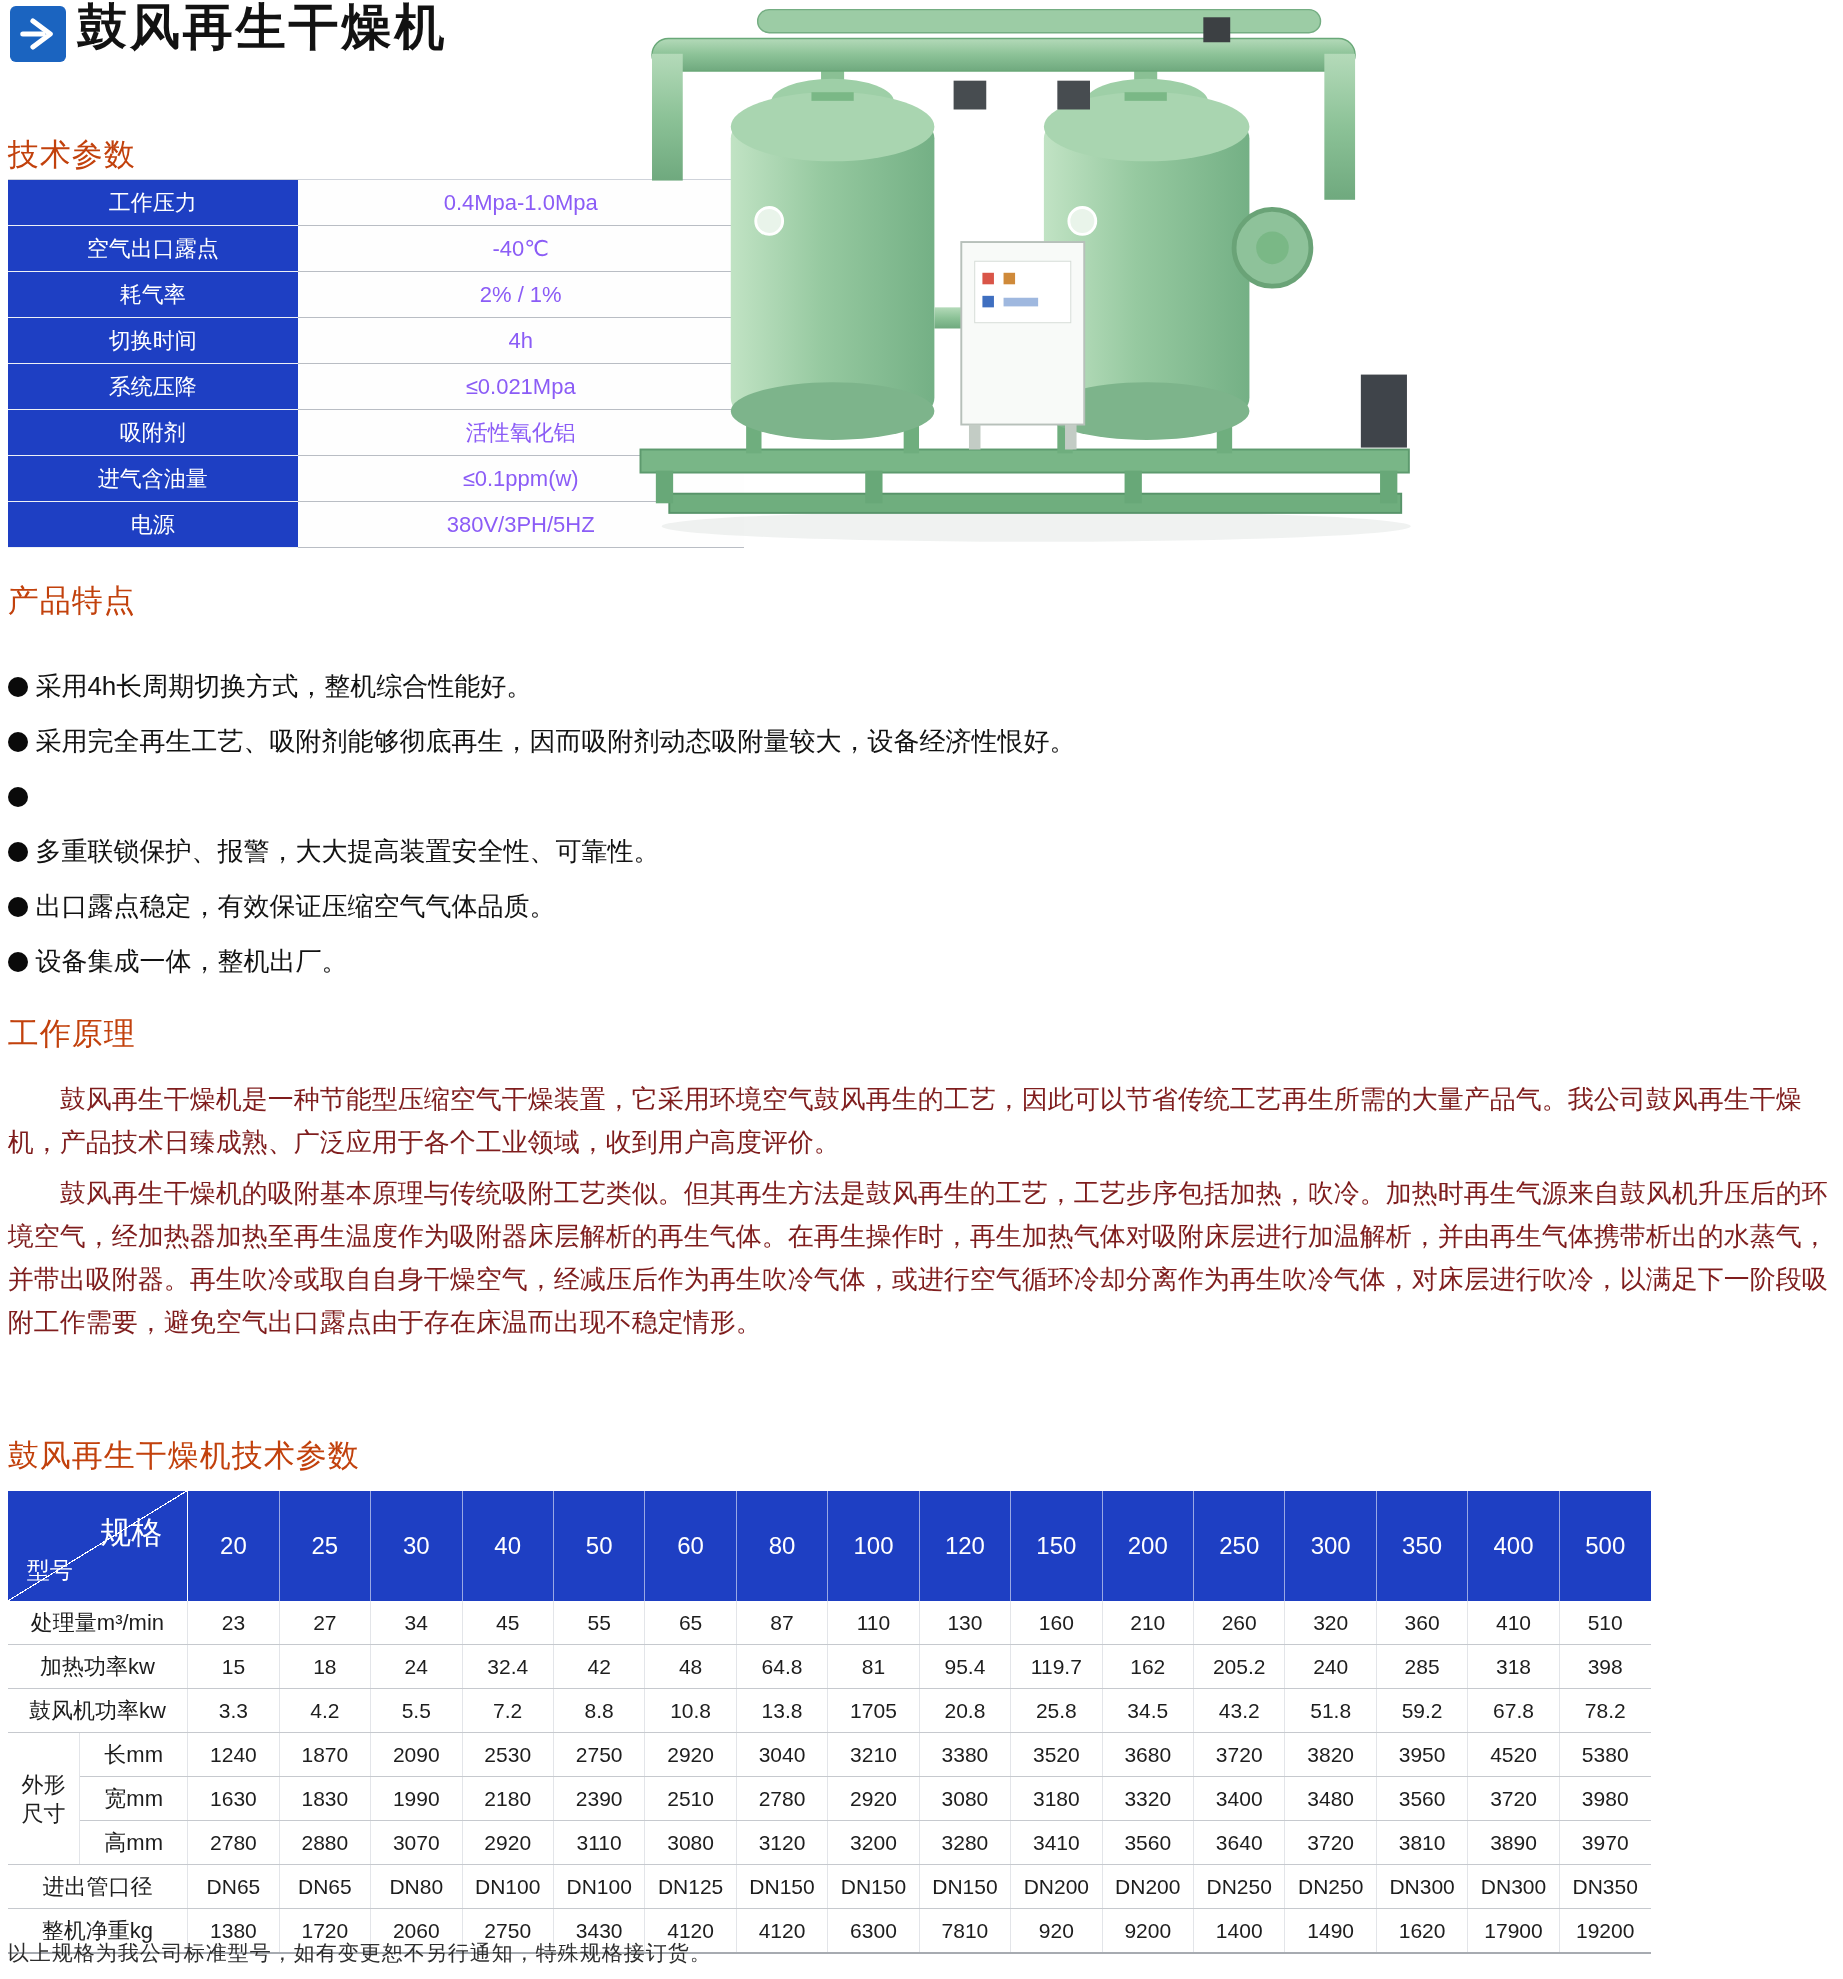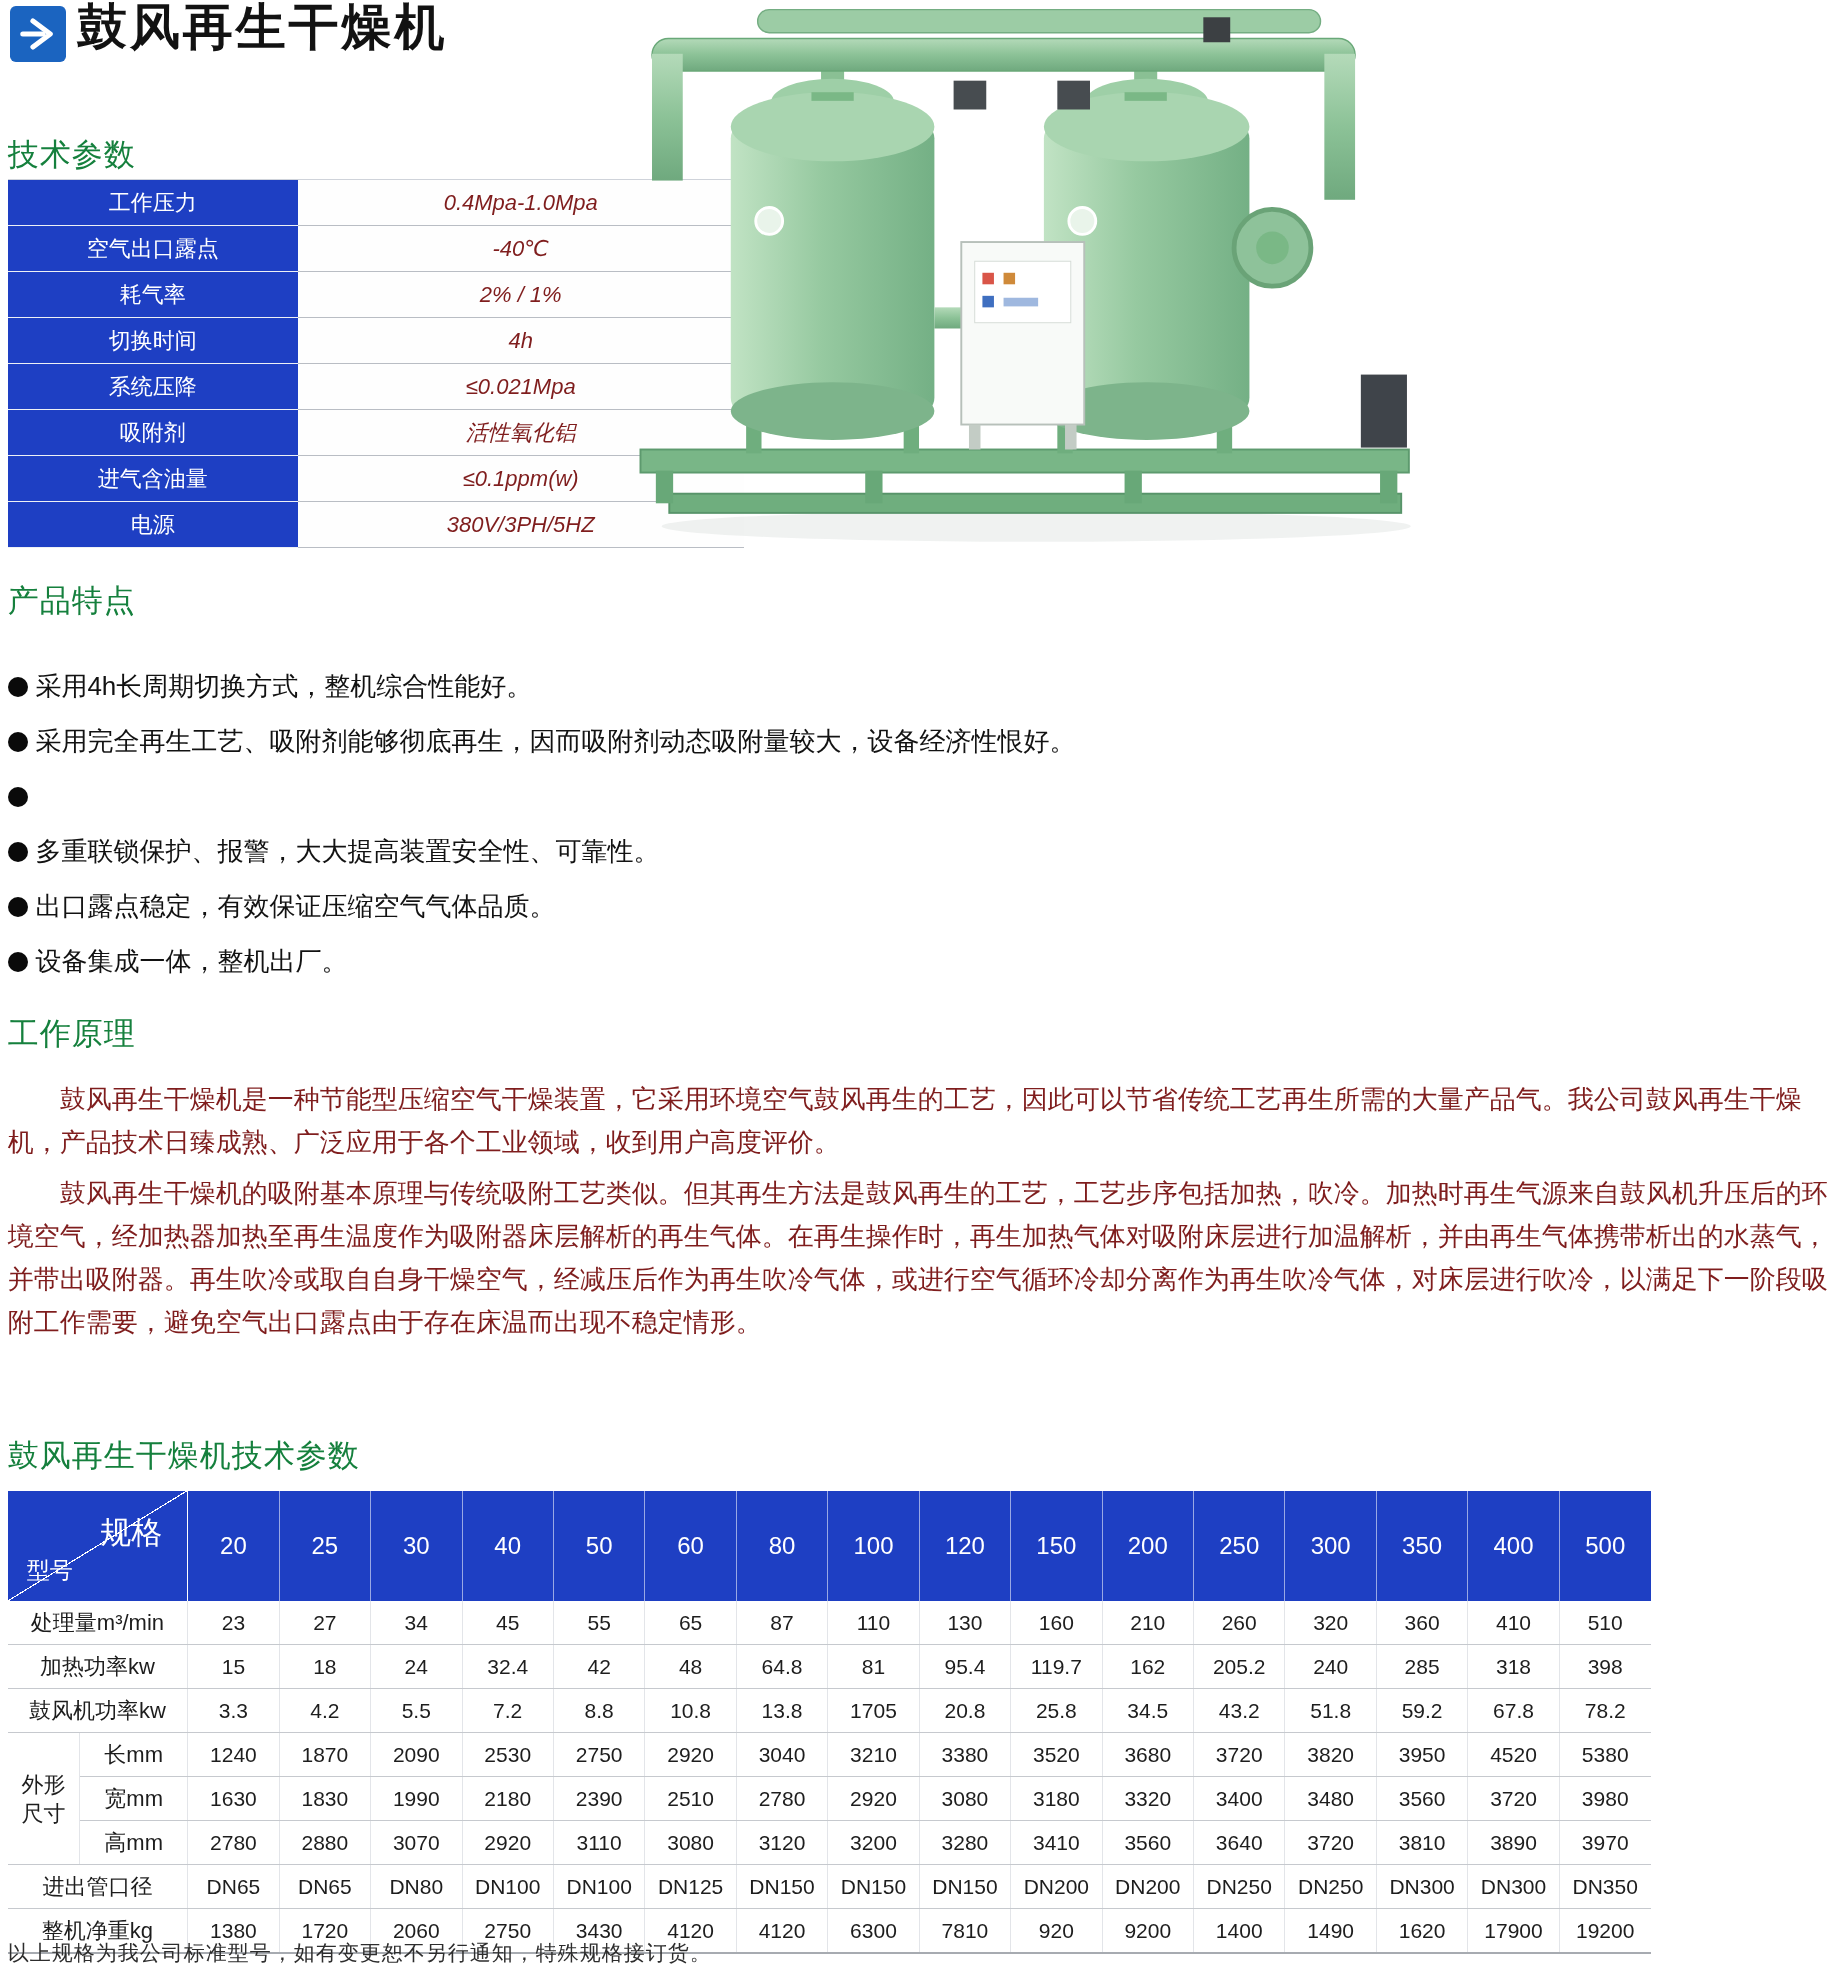--- a/index.html
+++ b/index.html
@@ -18,41 +18,40 @@
   }
   .title-icon svg{width:42px;height:42px;}
   h1.title{
     position:absolute;left:77px;top:-5.8px;margin:0;
     font-size:50px;font-weight:700;letter-spacing:2.9px;color:#121212;
   }
 
   
   .h2{
     position:absolute;left:7.7px;margin:0;
-    font-size:31px;font-weight:400;color:#15803d;letter-spacing:1px;
+    font-size:31px;font-weight:400;color:#c2410c;letter-spacing:1px;
   }
   #tech-heading{top:134px;}
   #features-heading{top:580px;}
   #principle-heading{top:1013px;}
   #spec-heading{top:1435px;}
 
   
   #tech-table{
     position:absolute;left:7.7px;top:179px;width:736px;
     border-collapse:separate;border-spacing:0;border-top:1px solid #cfd3da;
   }
   #tech-table td{height:43px;}
   .tp-label{
     width:288px;background:#1e3fc3;color:#ffffff;text-align:center;
     font-size:22px;border-bottom:1.9px solid #eef0f5;
   }
   .tp-value{
-    text-align:center;font-size:22px;color:#7f1d1d;background:#fefefe;
+    text-align:center;font-size:22px;color:#8b5cf6;background:#fefefe;
     border-bottom:1px solid #b9bdc4;
-    font-style:italic;
   }
 
   
   .photo{position:absolute;left:623px;top:0;width:812px;height:559px;}
   .photo svg{width:100%;height:100%;}
 
   
   #features-list{
     position:absolute;left:7.7px;top:659px;width:1345px;margin:0;padding:0;list-style:none;
   }

